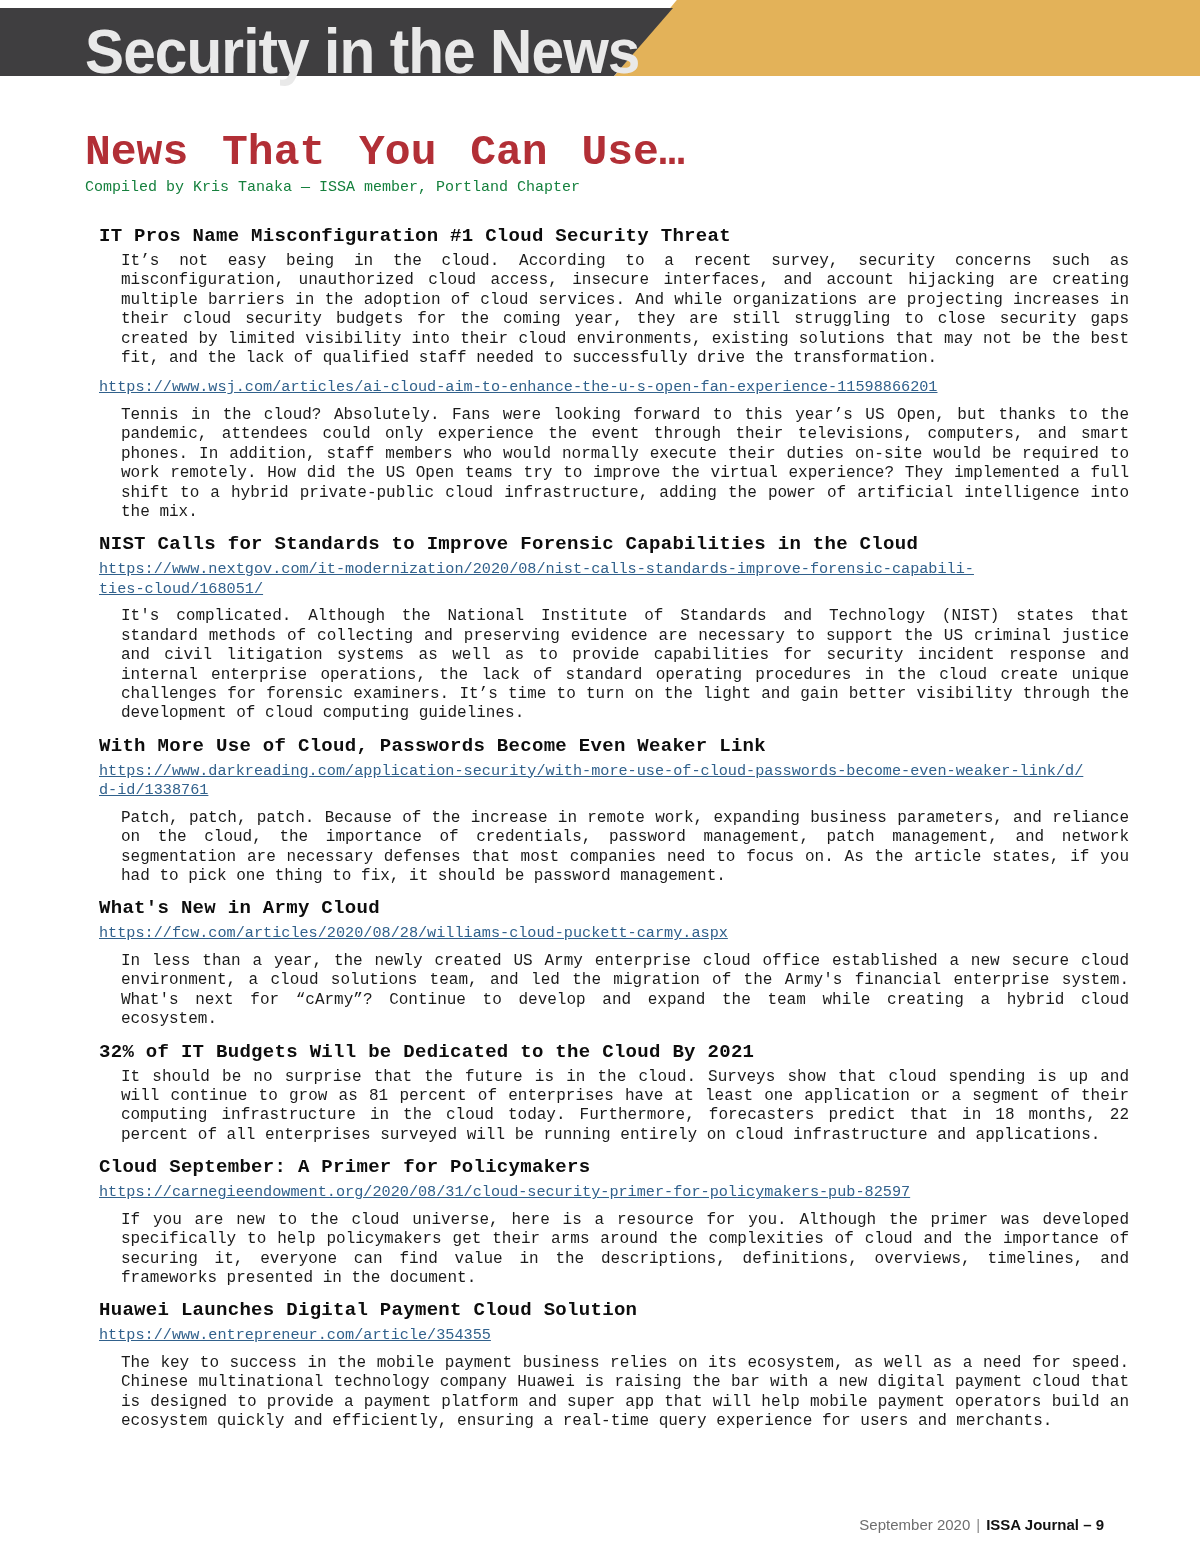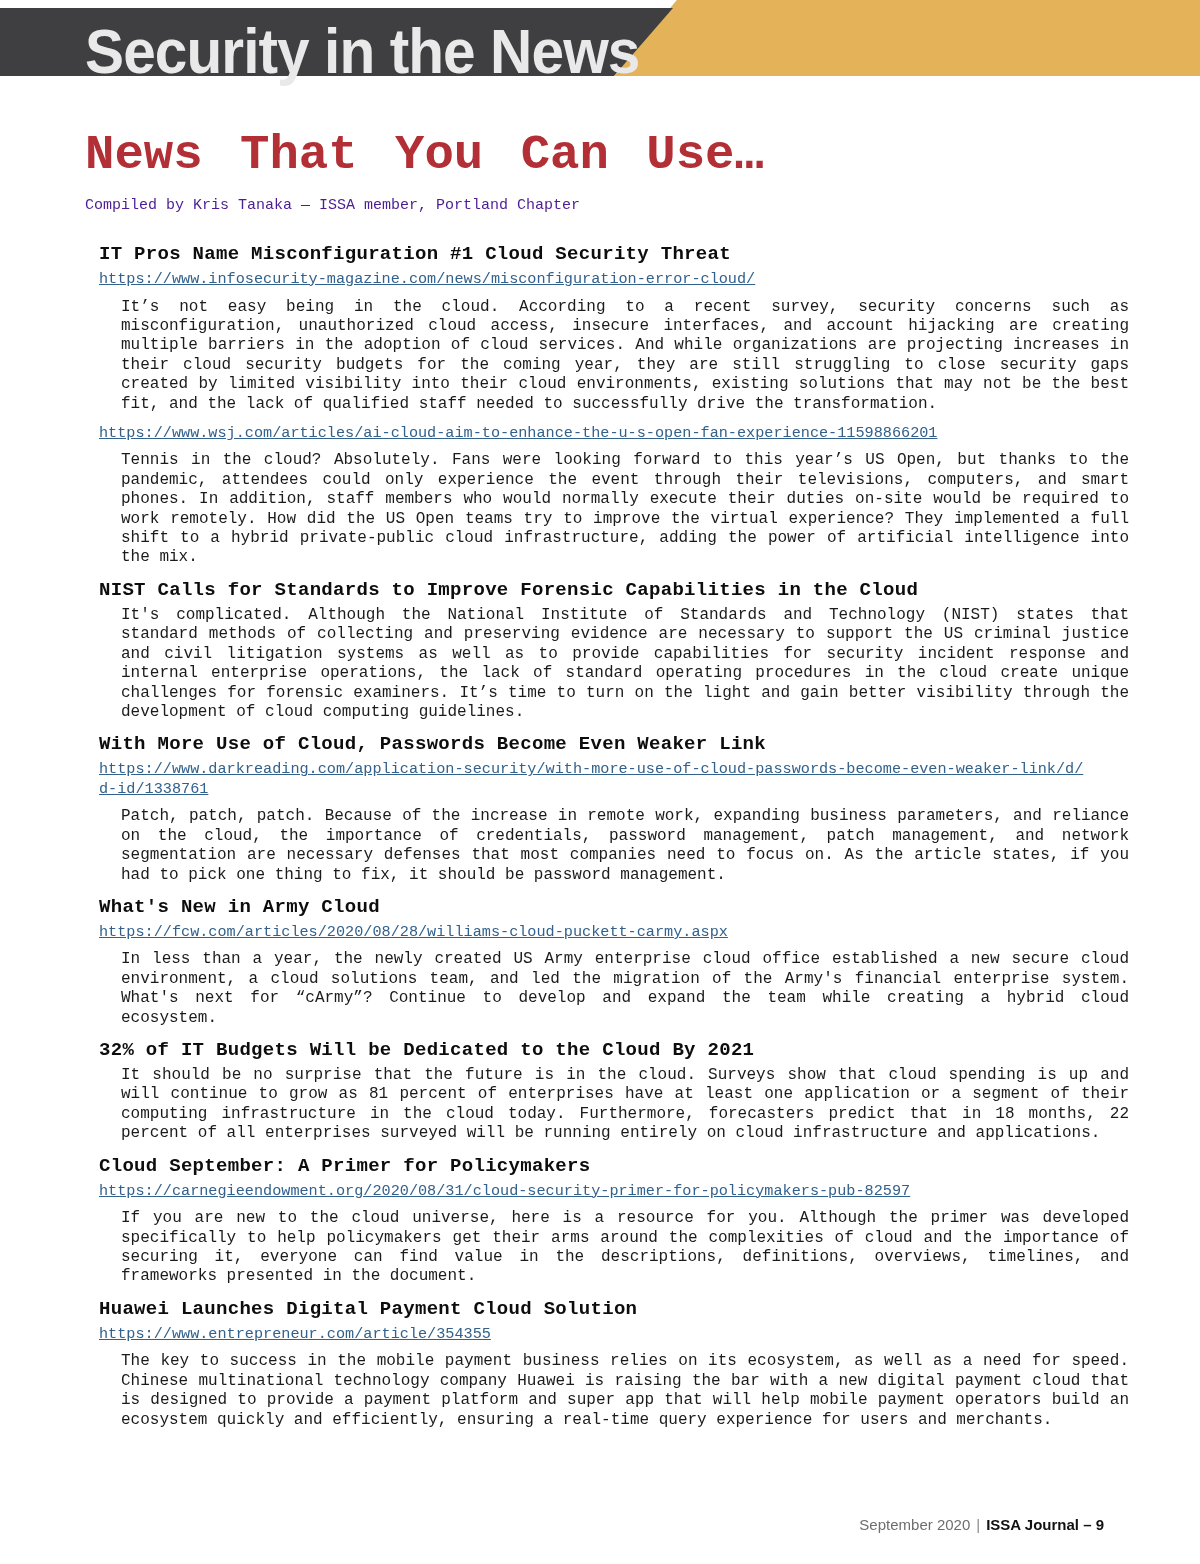--- a/index.html
+++ b/index.html
@@ -30,26 +30,26 @@
     font-family:"Liberation Sans", sans-serif;
     font-weight:bold;font-size:63px;line-height:1;
     letter-spacing:-1px;white-space:nowrap;
     color:#E9E9E9;
     transform:scaleX(0.93);transform-origin:0 0;
   }
 
   
   .content{margin:0 85px;}
   .page-title{
-    margin:47px 0 17px;
-    font-size:49px;line-height:1;font-weight:bold;
+    margin:47px 0 5px;
+    font-size:43px;line-height:1;font-weight:bold;
     letter-spacing:0;word-spacing:8px;
     color:var(--title-red,#B22F36);
   }
-  .byline{font-size:15px;line-height:18px;margin:0 0 27px;color:#4c1d95;}
+  .byline{font-size:15px;line-height:18px;margin:0 0 27px;color:#15803d;}
 
   .article{margin:0 14px 10px;}
   .article h2{
     margin:0 0 4px;
     font-size:19px;line-height:24px;font-weight:bold;
     letter-spacing:0.3px;color:#0d0d0d;
   }
   .urlrow{margin:0 0 8px;}
   .url{
     font-size:15.2px;line-height:19.5px;
@@ -88,31 +88,32 @@
     <div class="band-dark"></div>
     <div class="header-title">Security in the News</div>
   </div>
 
   <div class="content">
     <h1 class="page-title">News That You Can Use…</h1>
     <div class="byline">Compiled by Kris Tanaka — ISSA member, Portland Chapter</div>
     <div id="articles">
   <article class="article">
     <h2>IT Pros Name Misconfiguration #1 Cloud Security Threat</h2>
-    <div class="urlrow"><a class="url" href="#">https://www.infosecurity-magazine.com/news/misconfiguration-error-cloud/</a></div>
     <p>It’s not easy being in the cloud. According to a recent survey, security concerns such as misconfiguration, unauthorized cloud access, insecure interfaces, and account hijacking are creating multiple barriers in the adoption of cloud services. And while organizations are projecting increases in their cloud security budgets for the coming year, they are still struggling to close security gaps created by limited visibility into their cloud environments, existing solutions that may not be the best fit, and the lack of qualified staff needed to successfully drive the transformation.</p>
   </article>
 
   <article class="article">
     <div class="urlrow"><a class="url" href="#">https://www.wsj.com/articles/ai-cloud-aim-to-enhance-the-u-s-open-fan-experience-11598866201</a></div>
     <p>Tennis in the cloud? Absolutely. Fans were looking forward to this year’s US Open, but thanks to the pandemic, attendees could only experience the event through their televisions, computers, and smart phones. In addition, staff members who would normally execute their duties on-site would be required to work remotely. How did the US Open teams try to improve the virtual experience? They implemented a full shift to a hybrid private-public cloud infrastructure, adding the power of artificial intelligence into the mix.</p>
   </article>
 
   <article class="article">
     <h2>NIST Calls for Standards to Improve Forensic Capabilities in the Cloud</h2>
+    <div class="urlrow"><a class="url" href="#">https://www.nextgov.com/it-modernization/2020/08/nist-calls-standards-improve-forensic-capabili-
+ties-cloud/168051/</a></div>
     <p>It's complicated. Although the National Institute of Standards and Technology (NIST) states that standard methods of collecting and preserving evidence are necessary to support the US criminal justice and civil litigation systems as well as to provide capabilities for security incident response and internal enterprise operations, the lack of standard operating procedures in the cloud create unique challenges for forensic examiners. It’s time to turn on the light and gain better visibility through the development of cloud computing guidelines.</p>
   </article>
 
   <article class="article">
     <h2>With More Use of Cloud, Passwords Become Even Weaker Link</h2>
     <div class="urlrow"><a class="url" href="#">https://www.darkreading.com/application-security/with-more-use-of-cloud-passwords-become-even-weaker-link/d/
 d-id/1338761</a></div>
     <p>Patch, patch, patch. Because of the increase in remote work, expanding business parameters, and reliance on the cloud, the importance of credentials, password management, patch management, and network segmentation are necessary defenses that most companies need to focus on. As the article states, if you had to pick one thing to fix, it should be password management.</p>
   </article>
 

